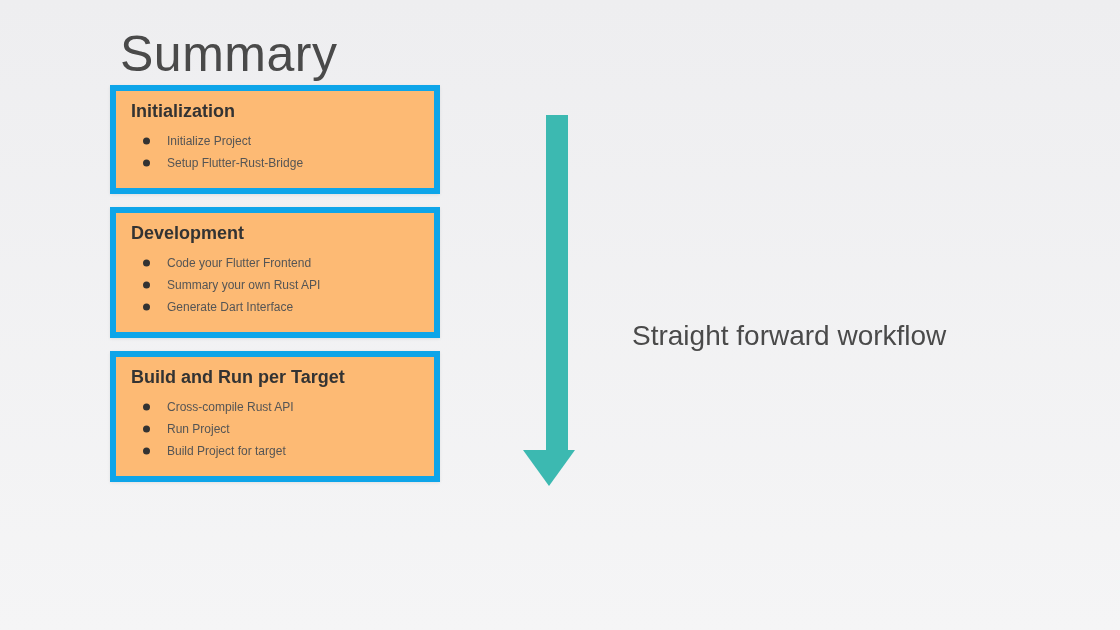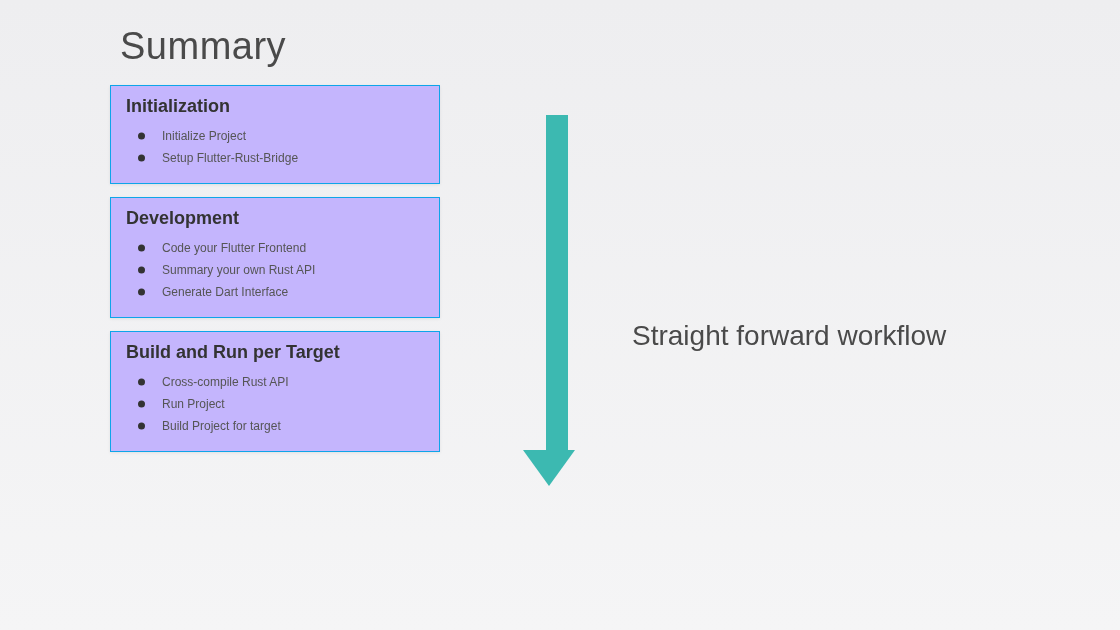--- a/index.html
+++ b/index.html
@@ -12,34 +12,34 @@
       height: 630px;
       background: linear-gradient(to bottom, #eeeef0 0%, #f5f5f6 100%);
       font-family: -apple-system, BlinkMacSystemFont, "Helvetica Neue", Helvetica, Arial, sans-serif;
       position: relative;
       overflow: hidden;
     }
     .slide-title {
       position: absolute;
       left: 120px;
       top: 25px;
-      font-size: 38px;
+      font-size: 50px;
       font-weight: 400;
       color: #4a4a4a;
       letter-spacing: 0.5px;
     }
     .cards-column {
       position: absolute;
       left: 110px;
       top: 85px;
       width: 330px;
     }
     .card {
-      background: #c4b5fd;
-      border: 1px solid #0ea5e9;
+      background: #fdba74;
+      border: 6px solid #0ea5e9;
       box-shadow: 0 1px 3px rgba(0,0,0,0.08);
       padding: 10px 15px 14px 15px;
       margin-bottom: 13px;
     }
     .card-title {
       font-size: 18px;
       font-weight: 700;
       color: #333333;
       margin-bottom: 8px;
     }

